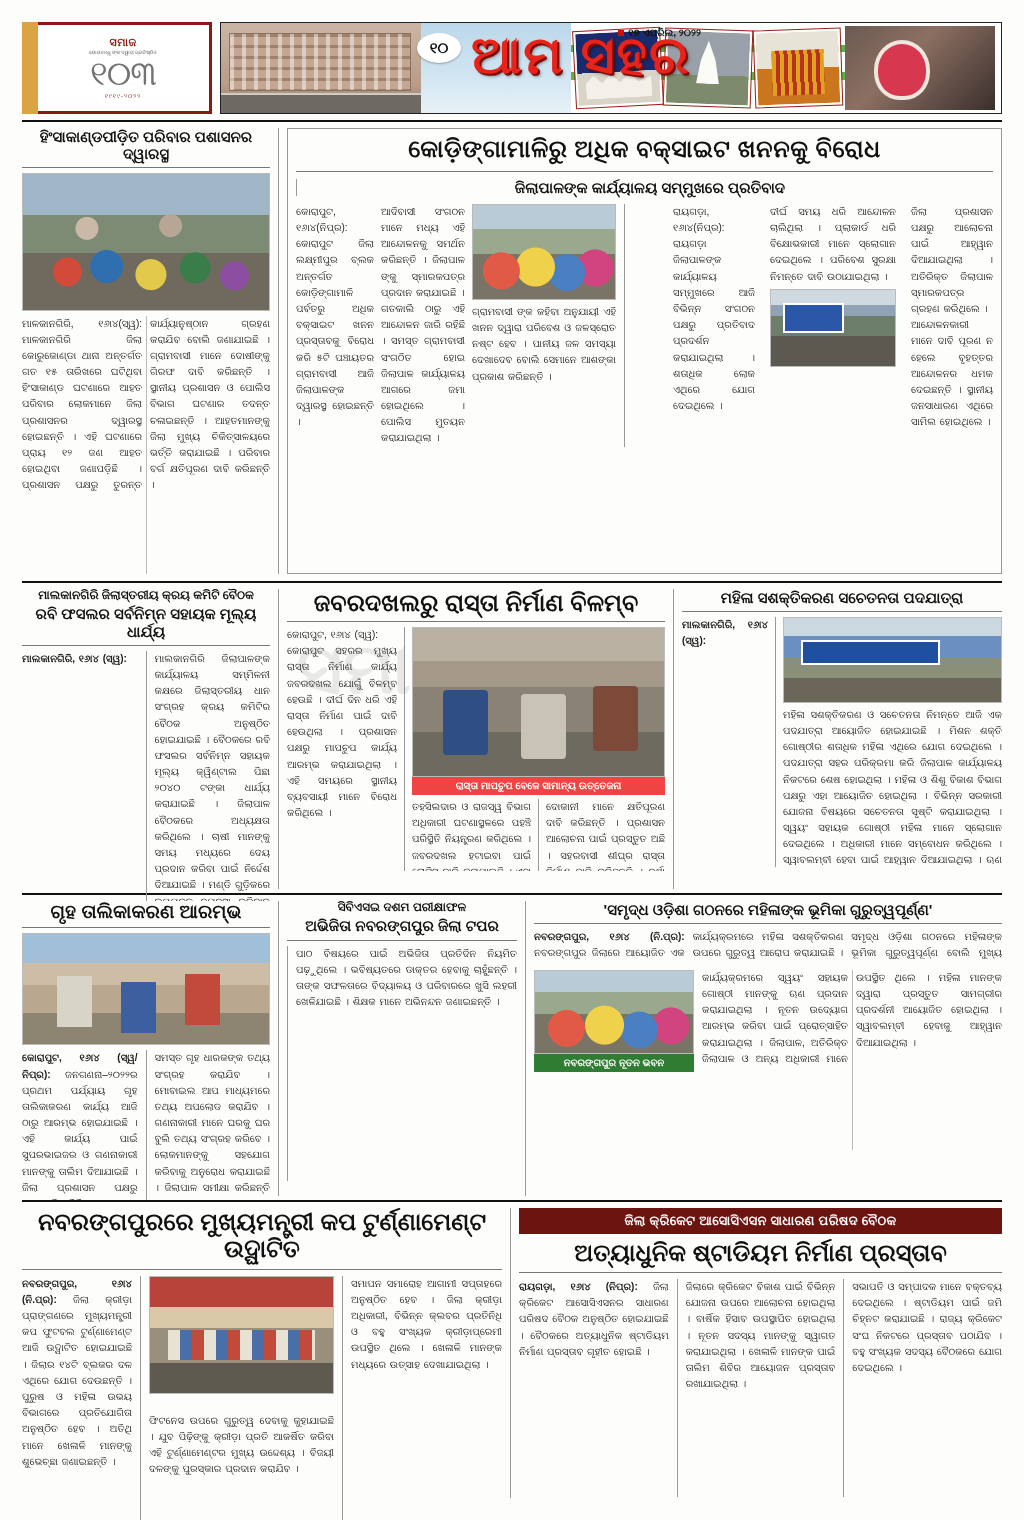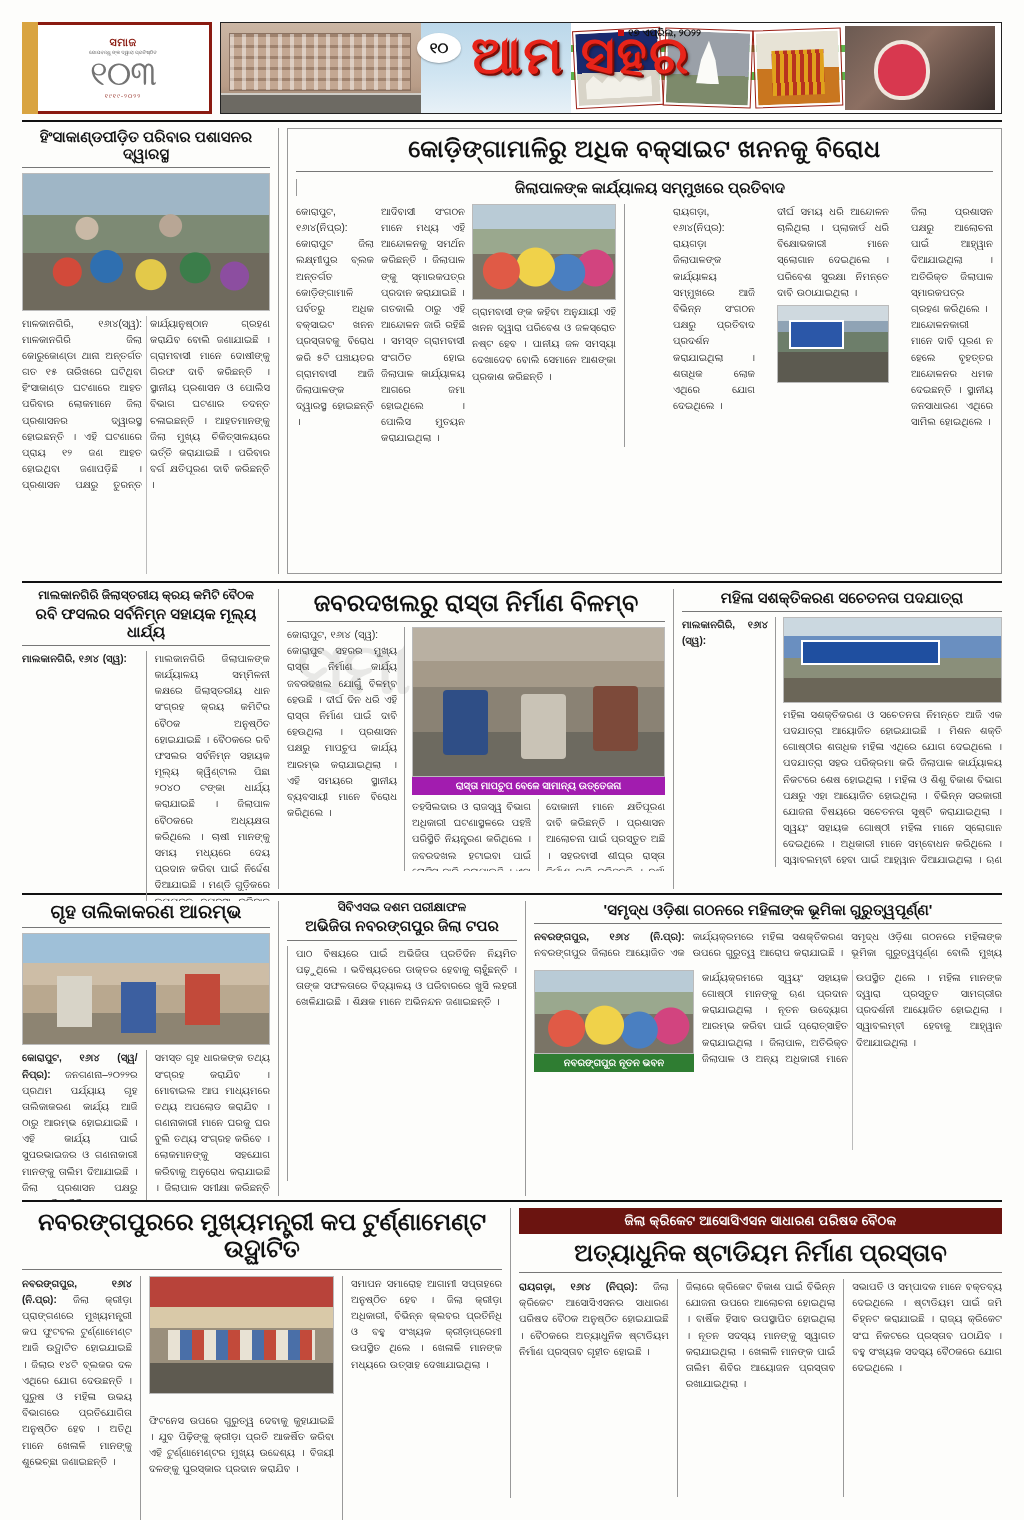--- a/index.html
+++ b/index.html
@@ -114,21 +114,21 @@
   .hl-xxl { font-size: 24px; letter-spacing: .5px; }
   .hl-xl  { font-size: 24px; }
   .hl-l   { font-size: 19px; }
   .hl-m   { font-size: 15px; }
   .hl-s   { font-size: 12px; }
   .banner-strip {
     background: #6b1410; color: #fff; text-align: center; font-weight: bold;
     font-size: 13px; padding: 5px 0; letter-spacing: .3px;
   }
   .caption {
-    background: #a21caf; color: #fff; font-size: 10px; font-weight: bold;
+    background: #ef4444; color: #fff; font-size: 10px; font-weight: bold;
     text-align: center; padding: 3px 2px;
   }
   .caption-green { background: #2f7d32; }
 
   
   .col { font-size: 10px; line-height: 1.62; color: #1a1a1a; text-align: justify;
          word-spacing: 1px; hyphens: none; overflow: hidden; }
   .col .dl { font-weight: bold; }
 
   .photo { position: relative; overflow: hidden; border: 1px solid #bbb; }
@@ -264,21 +264,21 @@
             <div class="col">ଗତକାଲି ଠାରୁ ଏହି ଆନ୍ଦୋଳନ ଜାରି ରହିଛି । ସମସ୍ତ ଗ୍ରାମବାସୀ ସଂଗଠିତ ହୋଇ ଜିଲାପାଳ କାର୍ଯ୍ୟାଳୟ ଆଗରେ ଜମା ହୋଇଥିଲେ । ପୋଲିସ ମୁତୟନ କରାଯାଇଥିଲା ।</div>
           </div>
           <div style="flex:1;">
             <div class="photo ph-rally" style="height:96px;"></div>
             <div class="col" style="margin-top:4px;">ଗ୍ରାମବାସୀ ଙ୍କ କହିବା ଅନୁଯାୟୀ ଏହି ଖନନ ଦ୍ୱାରା ପରିବେଶ ଓ ଜଳସ୍ରୋତ ନଷ୍ଟ ହେବ । ପାନୀୟ ଜଳ ସମସ୍ୟା ଦେଖାଦେବ ବୋଲି ସେମାନେ ଆଶଙ୍କା ପ୍ରକାଶ କରିଛନ୍ତି ।</div>
           </div>
         </div>
 
         <div class="vdiv"></div>
 
-        <div style="flex:1; display:flex; gap:22px;margin-left:40px;">
+        <div style="flex:1; display:flex; gap:15px;margin-left:40px;">
           <div style="width:82px;">
             <div class="col dl">ରାୟଗଡ଼ା, ୧୬ା୪(ନିପ୍ର):</div>
             <div class="col">ରାୟଗଡ଼ା ଜିଲାପାଳଙ୍କ କାର୍ଯ୍ୟାଳୟ ସମ୍ମୁଖରେ ଆଜି ବିଭିନ୍ନ ସଂଗଠନ ପକ୍ଷରୁ ପ୍ରତିବାଦ ପ୍ରଦର୍ଶନ କରାଯାଇଥିଲା । ଶତାଧିକ ଲୋକ ଏଥିରେ ଯୋଗ ଦେଇଥିଲେ ।</div>
           </div>
           <div style="flex:1;">
             <div class="col">ଦୀର୍ଘ ସମୟ ଧରି ଆନ୍ଦୋଳନ ଚାଲିଥିଲା । ପ୍ଲାକାର୍ଡ ଧରି ବିକ୍ଷୋଭକାରୀ ମାନେ ସ୍ଲୋଗାନ ଦେଇଥିଲେ । ପରିବେଶ ସୁରକ୍ଷା ନିମନ୍ତେ ଦାବି ଉଠାଯାଇଥିଲା ।</div>
             <div class="photo ph-protest" style="height:78px; margin-top:4px;"></div>
           </div>
           <div style="width:82px;">
             <div class="col">ଜିଲା ପ୍ରଶାସନ ପକ୍ଷରୁ ଆଲୋଚନା ପାଇଁ ଆହ୍ୱାନ ଦିଆଯାଇଥିଲା । ଅତିରିକ୍ତ ଜିଲାପାଳ ସ୍ମାରକପତ୍ର ଗ୍ରହଣ କରିଥିଲେ ।</div>

